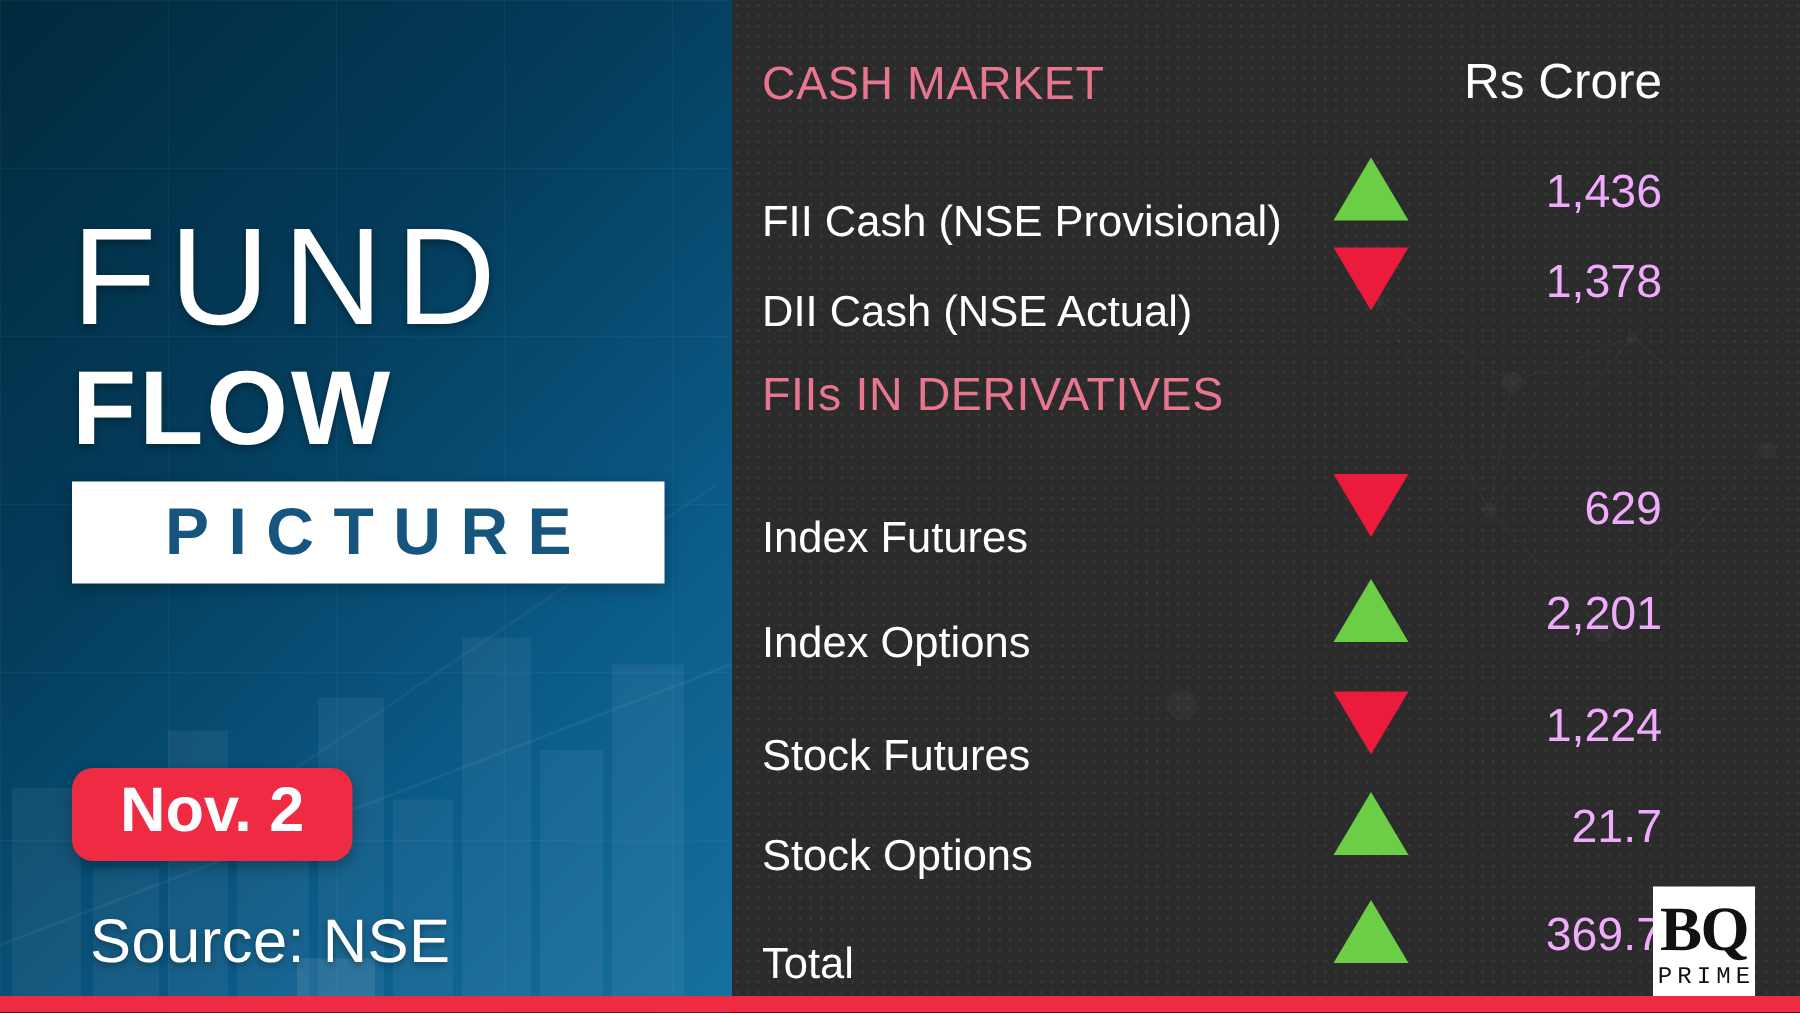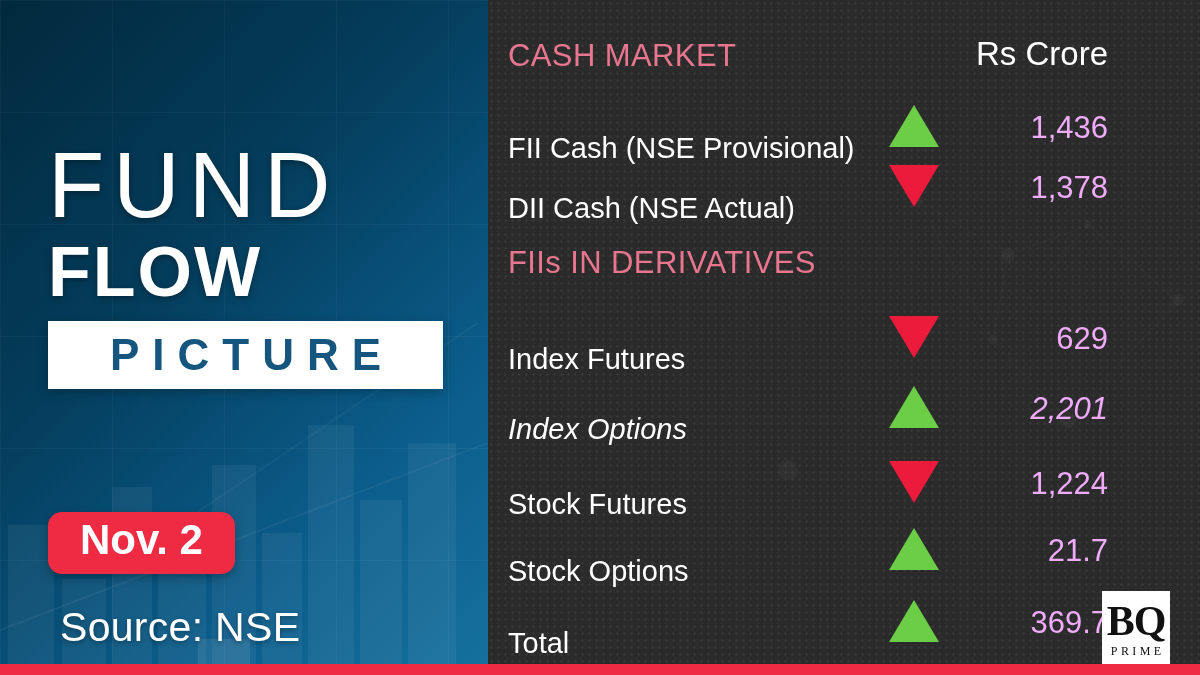--- a/index.html
+++ b/index.html
@@ -164,22 +164,22 @@
     padding-top:2px;
     text-align:right;
   }
   .logo-bq {
     font-family:"Liberation Serif", serif;
     font-weight:bold;
     font-size:42px; line-height:.92;
     color:#111; letter-spacing:-1px;
   }
   .logo-prime {
-    font-family:Liberation Serif, serif;
-    font-size:12px; letter-spacing:3.4px; text-indent:3.4px;
+    font-family:Liberation Mono, monospace;
+    font-size:16px; letter-spacing:3.4px; text-indent:3.4px;
     color:#111; margin-top:3px;
   }
 
   
   .bottom-bar {
     position:absolute; left:0; bottom:0;
     width:1200px; height:11px;
     background:#ee2b42;
   }
 </style>
@@ -256,21 +256,21 @@
       </div>
 
       <div class="sec-head" style="top:245px;">FIIs IN DERIVATIVES</div>
 
       <div class="row" style="top:315px;padding-left:20px;">
         <span class="label">Index Futures</span>
         <span class="arrow"><i class="tri down"></i></span>
         <span class="value">629</span>
       </div>
 
-      <div class="row" style="top:385px;font-style:italic;">
+      <div class="row" style="top:385px;">
         <span class="label">Index Options</span>
         <span class="arrow"><i class="tri up"></i></span>
         <span class="value">2,201</span>
       </div>
 
       <div class="row" style="top:460px;text-decoration:underline;">
         <span class="label">Stock Futures</span>
         <span class="arrow"><i class="tri down"></i></span>
         <span class="value">1,224</span>
       </div>

